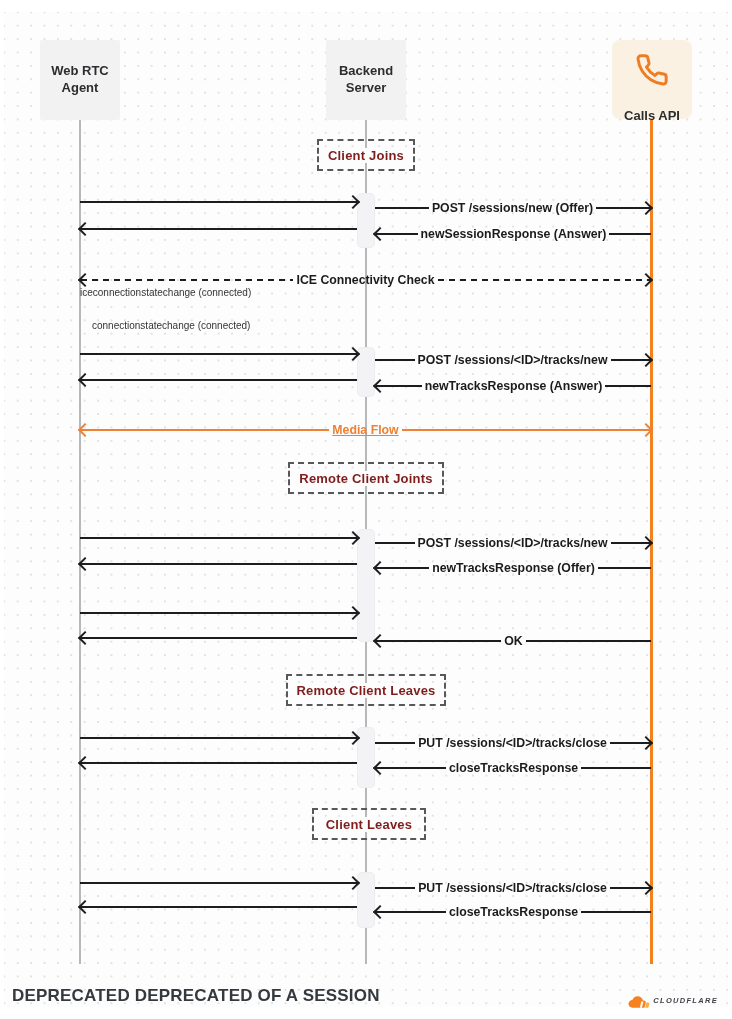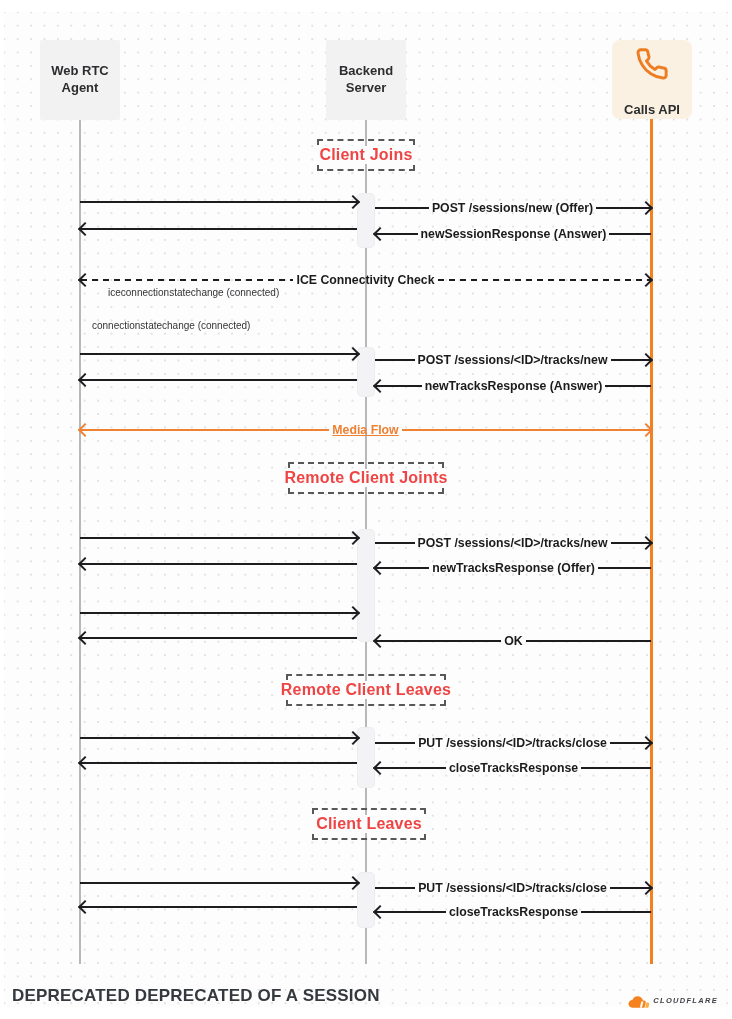--- a/index.html
+++ b/index.html
@@ -23,32 +23,32 @@
   
   .bar{position:absolute;left:357px;width:18px;background:#f3f3f5;border:1px solid rgba(0,0,0,0.025);border-radius:5px;box-sizing:border-box;}
 
   
   .actor{
     position:absolute;top:40px;width:80px;height:80px;background:#f2f2f3;border-radius:2px;
     display:flex;align-items:center;justify-content:center;text-align:center;
     font-weight:bold;font-size:13px;line-height:1.3;color:#2c2d2f;white-space:pre-line;
   }
   .actor.api{
-    background:#fbf1e2;border-radius:8px;flex-direction:column;gap:16px;justify-content:flex-end;
+    background:#fbf1e2;border-radius:8px;flex-direction:column;gap:16px;justify-content:center;
   }
   .actor.api .phone{margin-top:2px;}
   .actor.api .aname{font-weight:bold;font-size:13px;color:#2c2d2f;}
 
   
   .section{
     position:absolute;border:2px dashed #57585a;box-sizing:border-box;
     display:flex;align-items:center;justify-content:center;
   }
   .section span{
-    font-size:16px;font-weight:bold;color:#ef4444;letter-spacing:.2px;
+    font-size:13px;font-weight:bold;color:#7f1d1d;letter-spacing:.2px;
     background:#fdfdfd;padding:0 5px;white-space:nowrap;
   }
 
   
   .row{position:absolute;height:14px;display:flex;align-items:center;}
   .line{flex:1;height:2.5px;background:#1d1d1f;min-width:3px;}
   .dline{flex:1;height:2.5px;min-width:3px;
     background-image:repeating-linear-gradient(90deg,#1d1d1f 0 6px,transparent 6px 11px);}
   .oline{flex:1;height:2.5px;background:#EE8133;min-width:3px;}
   .lbl{font-size:12.3px;font-weight:bold;color:#1b1b1d;white-space:nowrap;padding:0 3px;}
@@ -128,21 +128,21 @@
         <i class="line"></i>
   </div>
 
   <div class="row" style="left:80px;top:273px;width:571px">
     <i class="chev l"></i>
         <i class="dline"></i>
         <span class="lbl">ICE Connectivity Check</span>
         <i class="dline"></i>
         <i class="chev r"></i>
   </div>
-  <div class="note" style="left:108px;top:287px">iceconnectionstatechange (connected)</div>
+  <div class="note" style="left:80px;top:287px">iceconnectionstatechange (connected)</div>
 
   <div class="note" style="left:92px;top:320px">connectionstatechange (connected)</div>
 
   <div class="row" style="left:80px;top:347px;width:278px">
     <i class="line"></i>
         <i class="chev r"></i>
   </div>
   <div class="row" style="left:375px;top:353px;width:276px">
     <i class="line"></i>
         <span class="lbl">POST /sessions/&lt;ID&gt;/tracks/new</span>

